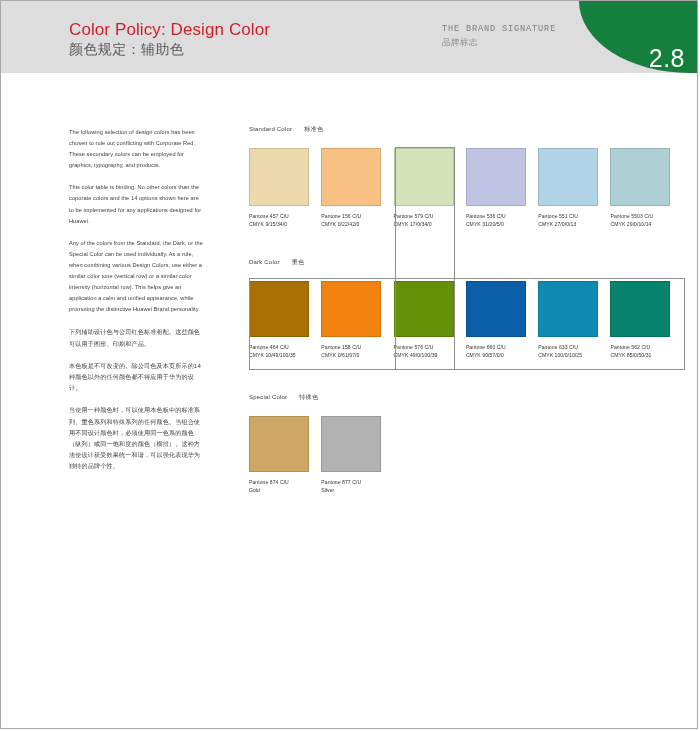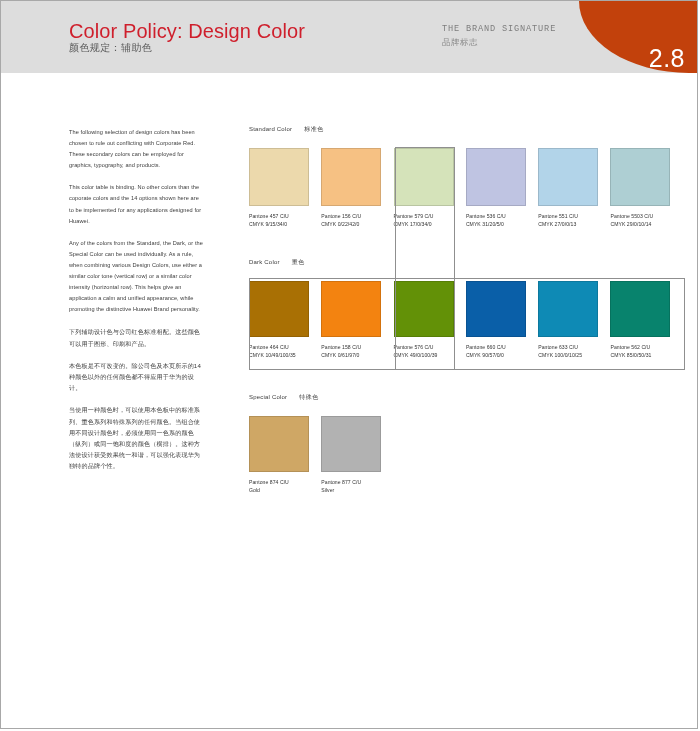--- a/index.html
+++ b/index.html
@@ -31,48 +31,48 @@
     width: 698px;
     height: 72px;
     background: #dddddd;
     overflow: hidden;
   }
   .header-corner {
     position: absolute;
     right: 0; top: 0;
     width: 120px;
     height: 72px;
-    background: #c2410c;
+    background: #15803d;
     border-bottom-left-radius: 110px 72px;
     overflow: hidden;
   }
   .header-corner-num {
     position: absolute;
     right: 14px;
     bottom: 2px;
     color: #ffffff;
     font-size: 25px;
     letter-spacing: 0.5px;
     line-height: 1;
   }
   .title-en {
     position: absolute;
     left: 68px;
     top: 19px;
     color: #cf1f2c;
-    font-size: 20px;
+    font-size: 17px;
     letter-spacing: 0.1px;
     white-space: nowrap;
   }
   .title-cn {
     position: absolute;
     left: 68px;
     top: 40px;
     color: #5a5a5a;
-    font-size: 10px;
+    font-size: 14px;
     letter-spacing: 0.4px;
     white-space: nowrap;
   }
   .sig-en {
     position: absolute;
     left: 441px;
     top: 23px;
     color: #7d7d7d;
     font-size: 8.6px;
     letter-spacing: 0.85px;

